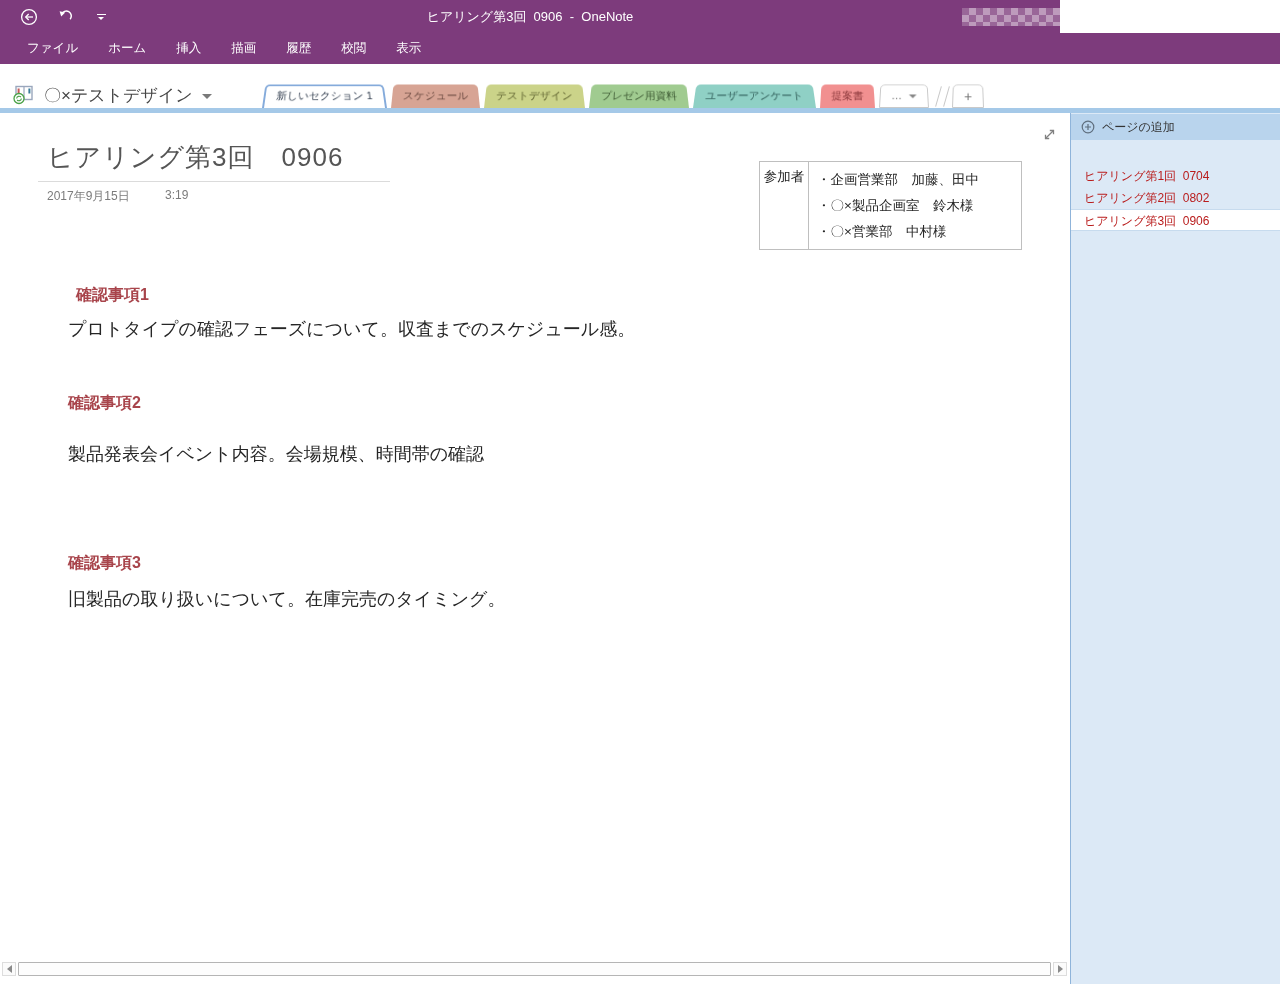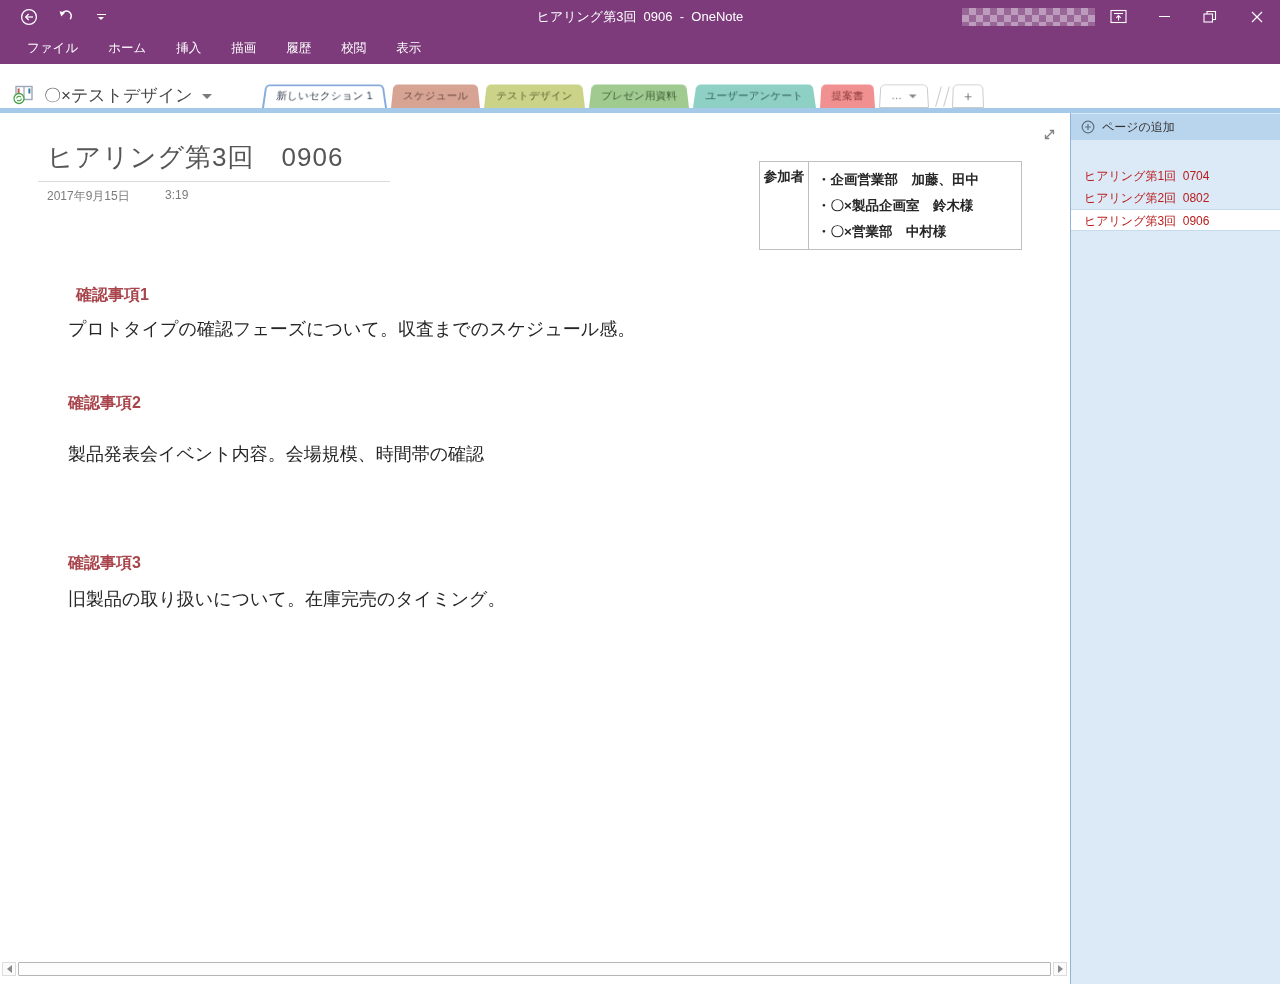--- a/index.html
+++ b/index.html
@@ -1,21 +1,21 @@
 <!DOCTYPE html>
 <html><head>
 <meta charset="utf-8">
 <style>
   * { margin:0; padding:0; box-sizing:border-box; }
   html,body { width:1280px; height:984px; overflow:hidden;
     font-family:"Liberation Sans","DejaVu Sans",sans-serif; background:#fff; }
   .stage { position:absolute; top:0; left:0; width:1280px; height:984px; }
 
   
-  .titlebar { position:absolute; top:0; left:0; width:1280px; height:33px; background:#7D3B7C; }
+  .titlebar { position:absolute; top:0; left:0; width:1060px; height:33px; background:#7D3B7C; }
   .qat { position:absolute; top:0; left:0; height:33px; display:flex; align-items:center; gap:14px; padding-left:18px; }
   .qat-btn { display:flex; align-items:center; justify-content:center; width:22px; height:22px; cursor:pointer; }
   .win-title { position:absolute; left:0; right:0; top:0; height:33px; line-height:33px;
     text-align:center; color:#fff; font-size:13px; white-space:pre; }
   .user-blur { position:absolute; left:962px; top:8px; width:133px; height:18px;
     background-color:rgba(255,255,255,.22);
     background-image:
       linear-gradient(45deg, rgba(255,255,255,.35) 25%, transparent 25%, transparent 75%, rgba(255,255,255,.35) 75%),
       linear-gradient(45deg, rgba(255,255,255,.35) 25%, transparent 25%, transparent 75%, rgba(255,255,255,.35) 75%);
     background-size:14px 14px; background-position:0 0,7px 7px; }
@@ -68,21 +68,21 @@
 
   .expand-ico { position:absolute; left:1041px; top:13px; width:17px; height:17px; cursor:pointer; }
 
   .info-table { position:absolute; left:759px; top:48px; border-collapse:collapse; font-size:13.5px; color:#262626; }
   .info-table td { border:1px solid #BFBFBF; background:#fff; }
   .info-table .hdr { width:49px; text-align:center; vertical-align:middle; }
   .info-table .val { width:213px; padding:2px 8px; }
   .info-table .r1 td { height:30px; }
   .info-table .r2 .hdr { vertical-align:top; padding-top:6px; }
   .info-table .r2 .val div { line-height:26px; }
-  .info-table .r2 td { height:88px;font-weight:bold; }
+  .info-table .r2 td { height:88px; }
 
   .sec-head { position:absolute; left:68px; font-size:16px; font-weight:bold; color:#A8444B; cursor:text; }
   .sec-body { position:absolute; left:68px; font-size:18px; color:#262626; cursor:text; }
   .h1 { top:172px;margin-left:8px; } .b1 { top:204px; }
   .h2 { top:280px; } .b2 { top:329px; }
   .h3 { top:440px; } .b3 { top:474px; }
 
   
   .hscroll-btn { position:absolute; width:14px; height:14px; border:1px solid #DDDDDD; background:#FBFBFB;
     display:flex; align-items:center; justify-content:center; cursor:pointer; }

